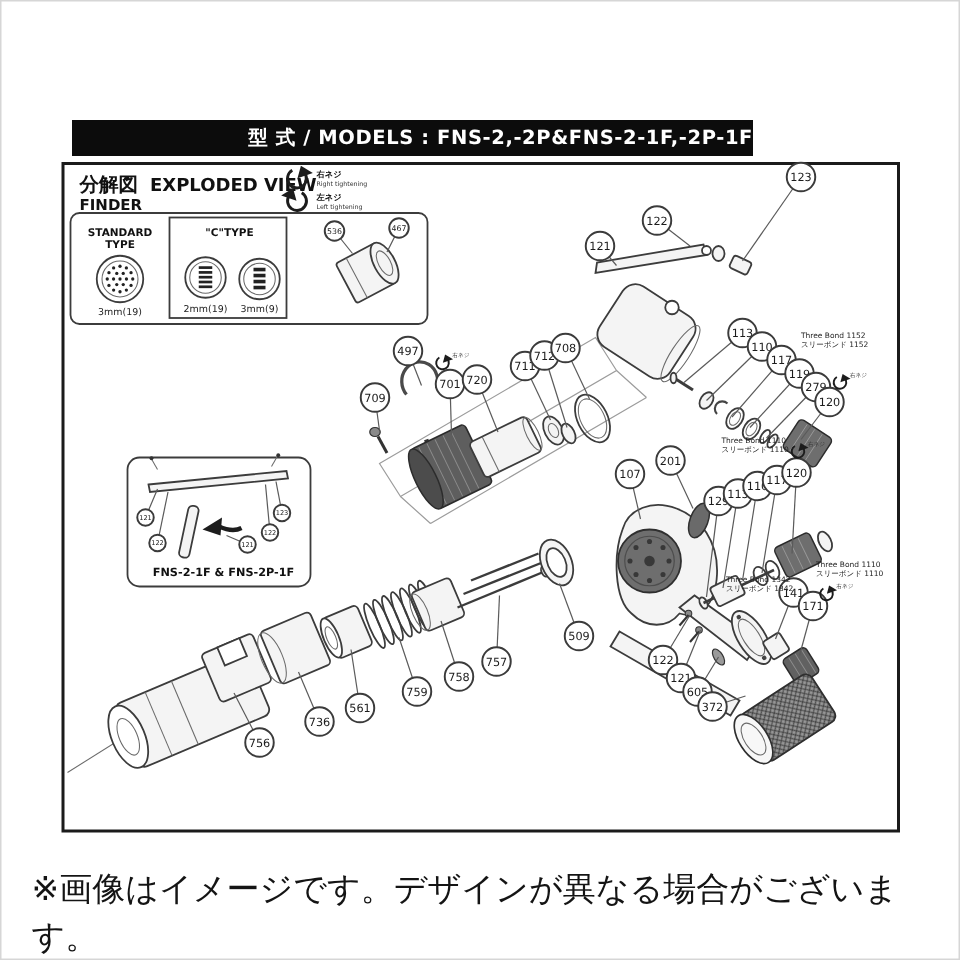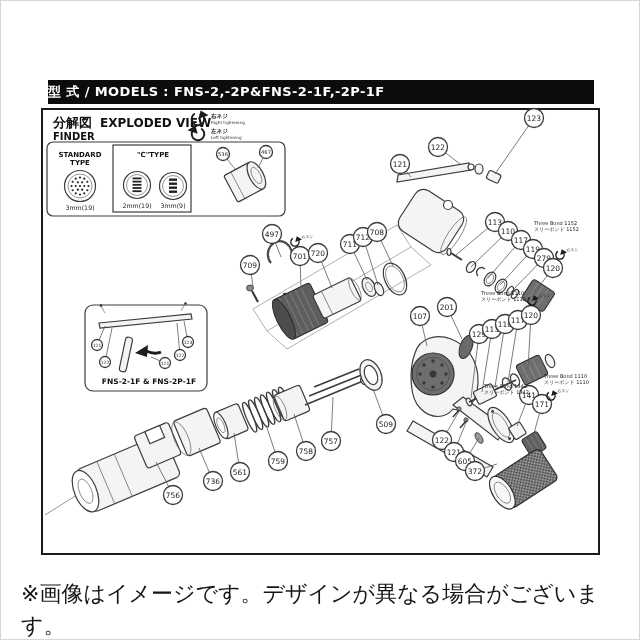--- a/index.html
+++ b/index.html
@@ -1,20 +1,20 @@
 <!DOCTYPE html>
 <html><head>
 <meta charset="utf-8">
 <style>
   html,body{margin:0;padding:0;background:#fff;}
   .canvas{position:relative;width:640px;height:640px;background:#ffffff;
     border:1px solid #d6d6d6;box-sizing:border-box;overflow:hidden;
     font-family:"DejaVu Sans","Liberation Sans",sans-serif;}
-  .model-header{position:absolute;left:47px;top:79px;width:546px;height:24px;
-    background:#0c0c0c;color:#ffffff;display:flex;align-items:center;justify-content:flex-start;
+  .model-header{position:absolute;left:47px;top:79px;width:454px;height:24px;
+    background:#0c0c0c;color:#ffffff;display:flex;align-items:center;justify-content:flex-end;
     font-size:13px;font-weight:bold;letter-spacing:.4px;}
   .diagram-frame{position:absolute;left:40px;top:107px;width:559px;height:447px;
     border:2px solid #1b1b1b;box-sizing:border-box;background:#fff;}
   .overlay{position:absolute;left:0;top:0;width:640px;height:640px;}
   .footer-note{position:absolute;left:20px;top:577px;width:606px;
     font-size:22px;line-height:1.45;color:#141414;font-weight:500;}
   
   svg text{font-family:"DejaVu Sans","Liberation Sans",sans-serif;}
   .o{fill:#f4f4f4;stroke:#3c3c3c;stroke-width:1.2;}
   .ow{fill:#ffffff;stroke:#3c3c3c;stroke-width:1.2;}

